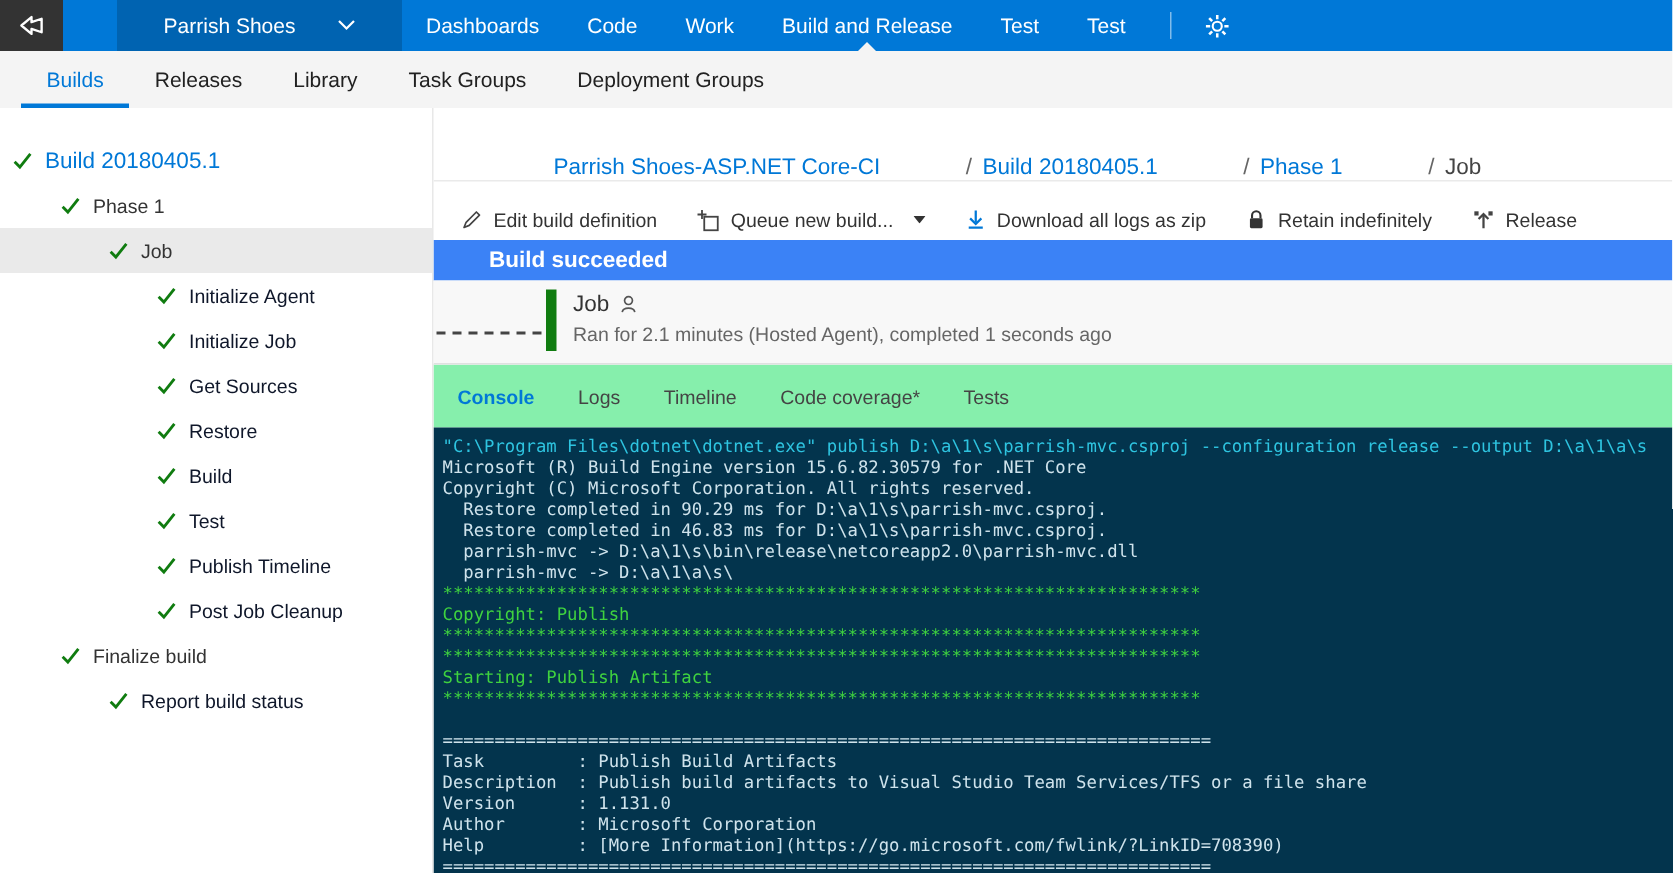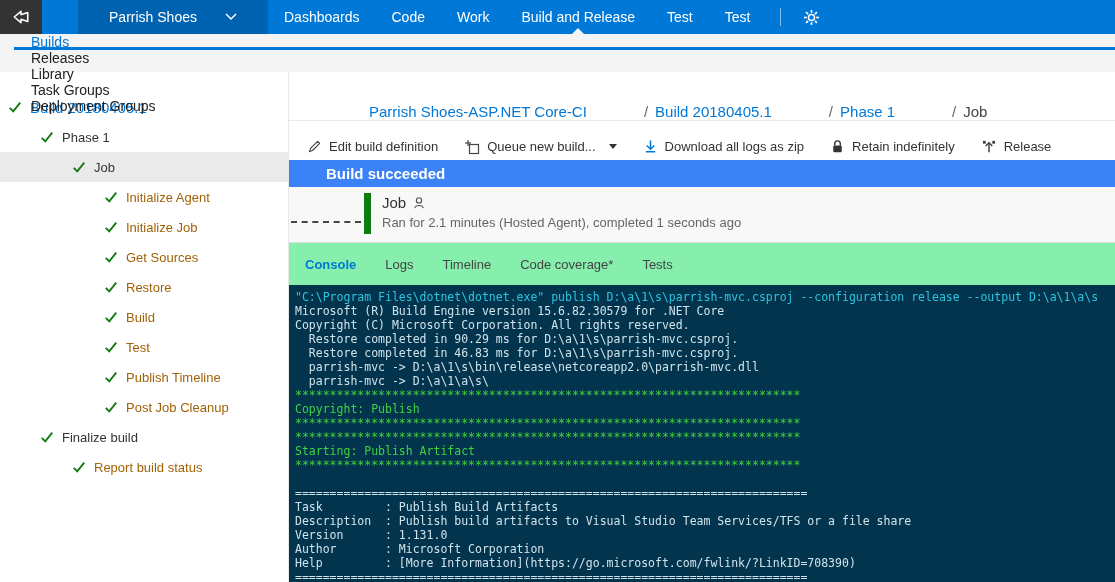--- a/index.html
+++ b/index.html
@@ -11,36 +11,36 @@
   .logo { width:42px; background:#333333; display:flex; align-items:center; justify-content:center; flex:none; cursor:pointer; }
   .project { width:190px; background:#0063b1; display:flex; align-items:center; justify-content:center; gap:28px; font-size:14px; cursor:pointer; flex:none;margin-left:36px; }
   .nav-items { display:flex; list-style:none; align-items:stretch; }
   .nav-item { display:flex; align-items:center; padding:0 16px; font-size:14px; cursor:pointer; position:relative; white-space:nowrap; }
   .nav-item.active::after { content:""; position:absolute; bottom:0; left:50%; margin-left:-6px;
       border-left:6px solid transparent; border-right:6px solid transparent; border-bottom:6px solid #f4f4f4; }
   .nav-sep { width:1px; background:rgba(255,255,255,.5); margin:8px 10px 8px 14px; }
   .gear { display:flex; align-items:center; padding:0 12px; cursor:pointer; }
 
   
-  .subnav { height:38px; background:#f4f4f4; display:flex; align-items:stretch; padding-left:14px; list-style:none;flex-direction:column; }
+  .subnav { height:38px; background:#f4f4f4; display:flex; align-items:stretch; padding-left:14px; list-style:none; }
   .subnav-item { display:flex; align-items:center; padding:0 17px; font-size:14px; color:#212121; cursor:pointer; position:relative; white-space:nowrap; }
   .subnav-item.active { color:#0078d7; }
   .subnav-item.active::after { content:""; position:absolute; left:0; right:0; bottom:0; height:3px; background:#0078d7; }
 
   
   .content { display:flex; height:510px; }
   .sidebar { width:289px; flex:none; border-right:1px solid #e8e8e8; padding-top:20px; overflow:hidden; background:#fff; }
   .tree { list-style:none; }
   .tree-item { height:30px; display:flex; align-items:center; font-size:13px; color:#333; cursor:pointer; white-space:nowrap; }
   .tree-item .check { flex:none; margin-right:8px; }
   .tree-item.d0 { padding-left:8px;  font-size:15px; }
   .tree-item.d1 { padding-left:40px; }
   .tree-item.d2 { padding-left:72px; }
   .tree-item.d3 { padding-left:104px; }
-  .tree-item.link { color:#a16207; }
+  .tree-item.link { color:#0f172a; }
   .tree-item.d0.link { color:#0078d7; }
   .tree-item.selected { background:#eaeaea; color:#333; }
 
   .main { flex:1; display:flex; flex-direction:column; overflow:hidden; }
 
   
   .breadcrumb { height:49px; padding:14px 0 0 16px; font-size:15px; border-bottom:1px solid #eaeaea; display:flex; align-items:flex-start; list-style:none; }
   .crumb { color:#444; white-space:pre; }
   .crumb .sep { color:#666; margin:0 7px; }
   .crumb.link .lbl { color:#0078d7; cursor:pointer; }

